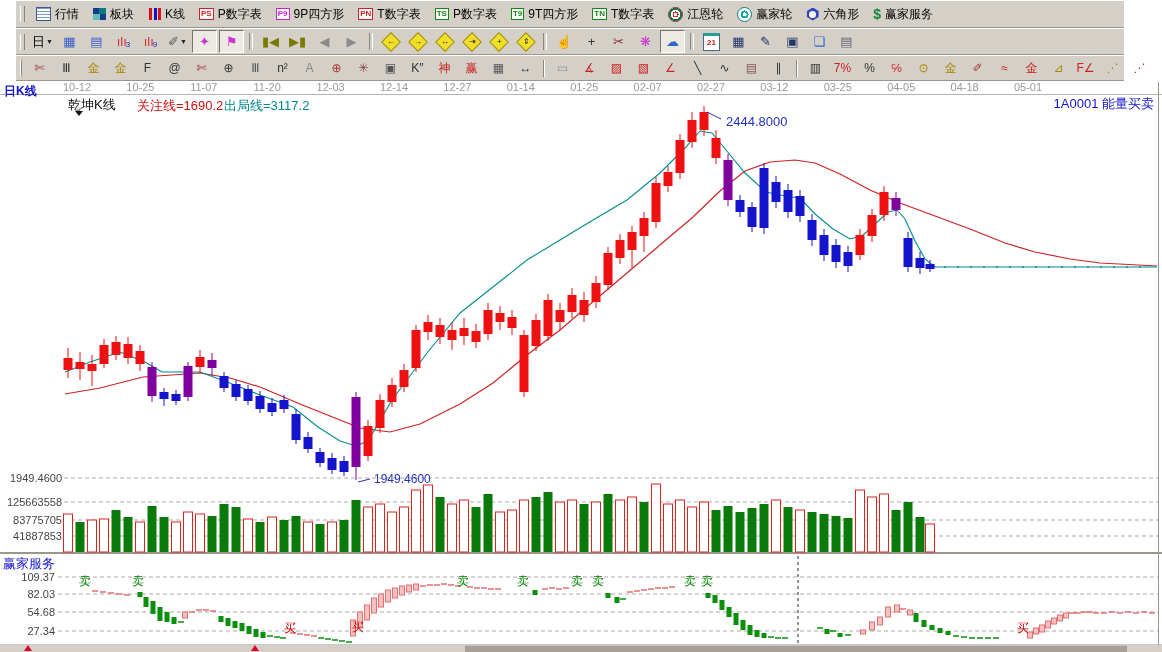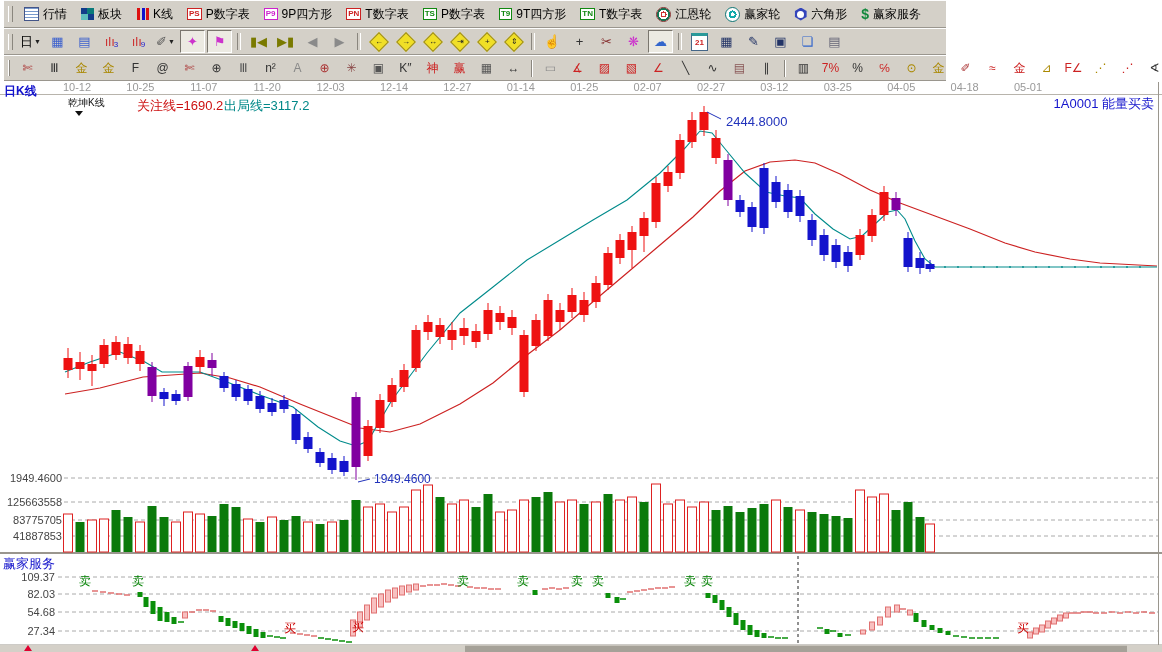--- a/index.html
+++ b/index.html
@@ -1,18 +1,18 @@
 <!DOCTYPE html>
 <html><head>
 <meta charset="utf-8">
 <style>
   html,body{margin:0;padding:0}
   body{width:1162px;height:652px;position:relative;overflow:hidden;background:#fff;
        font-family:"Liberation Sans",sans-serif;-webkit-font-smoothing:none}
-  .bar{position:absolute;left:4px;width:942px;background:#d4d0c8;display:flex;align-items:center;
+  .bar{position:absolute;left:16px;width:1108px;background:#d4d0c8;display:flex;align-items:center;
        border-top:1px solid #fdfdfd;border-bottom:1px solid #9a968e;z-index:5;box-sizing:border-box}
   #menubar{top:0;height:28px;padding-left:2px}
   #toolbar2{top:28px;height:27px;padding-left:2px}
   #toolbar3{top:55px;height:26px;padding-left:2px}
   .grip{width:3px;height:16px;border-left:1px solid #fff;border-right:1px solid #8a867e;margin:0 4px 0 2px}
   .sep{width:2px;height:17px;border-left:1px solid #8a867e;border-right:1px solid #fff;margin:0 4px}
   .menu-item{display:flex;align-items:center;gap:4px;padding:2px 7px;font-size:12px;color:#000;cursor:default;white-space:nowrap}
   .tbtn{min-width:23px;height:21px;display:flex;align-items:center;justify-content:center;margin:0 1px;
         position:relative;cursor:default;border:1px solid transparent}
   .tbtn.pressed{background:#eceae2;border:1px solid;border-color:#7a766e #fff #fff #7a766e}
@@ -36,21 +36,21 @@
   .badge.green{color:#118811;border-color:#118811}
   .i-wheel{width:13px;height:13px;border-radius:50%;border:1px solid #883333;
        background:radial-gradient(circle,#fff 0 1.5px,#cc3333 1.5px 3px,#fff 3px 4.5px,#117755 4.5px 6.5px,#fff 6.5px)}
   .i-wheel2{width:13px;height:13px;border-radius:50%;border:1px solid #117777;
        background:radial-gradient(circle,#fff 0 2px,#11aaaa 2px 4px,#fff 4px)}
   .i-hex{width:13px;height:13px;background:#3344bb;clip-path:polygon(50% 0,95% 27%,95% 73%,50% 100%,5% 73%,5% 27%);position:relative}
   .i-hex:after{content:"";position:absolute;left:3px;top:3px;width:7px;height:7px;border-radius:50%;background:#fff}
   .i-dollar{color:#11883c;font-weight:bold;font-size:14px;line-height:1}
   .ov{position:absolute;z-index:6;white-space:nowrap}
   #day-kline-label{left:4px;top:83px;font-size:12px;font-weight:bold;color:#1414cc}
-  #qiankun-label{left:68px;top:96px;font-size:10px;color:#111}
+  #qiankun-label{left:68px;top:96px;font-size:13px;color:#111}
   #qiankun-caret{left:75px;top:111px;width:0;height:0;border-left:4px solid transparent;
        border-right:4px solid transparent;border-top:5px solid #111}
   #attention-label{left:137px;top:97px;font-size:13px;color:#cc1111}
   #exit-label{left:224px;top:97px;font-size:13px;color:#008888}
   #symbol-label{right:8px;top:95px;font-size:13px;color:#1414cc}
   #indicator-name-label{left:3px;top:555px;font-size:13px;color:#1414cc}
   #chart-svg{position:absolute;left:0;top:0;z-index:1}
   #scrollbar{position:absolute;left:0;top:645px;width:1162px;height:7px;background:#d4d0c8;z-index:4}
   #scroll-thumb{position:absolute;left:465px;top:0;width:662px;height:7px;background:#a5a198;border-top:1px solid #c8c4bc;box-sizing:border-box}
   .sigmark{position:absolute;top:0;width:0;height:0;border-left:4px solid transparent;

